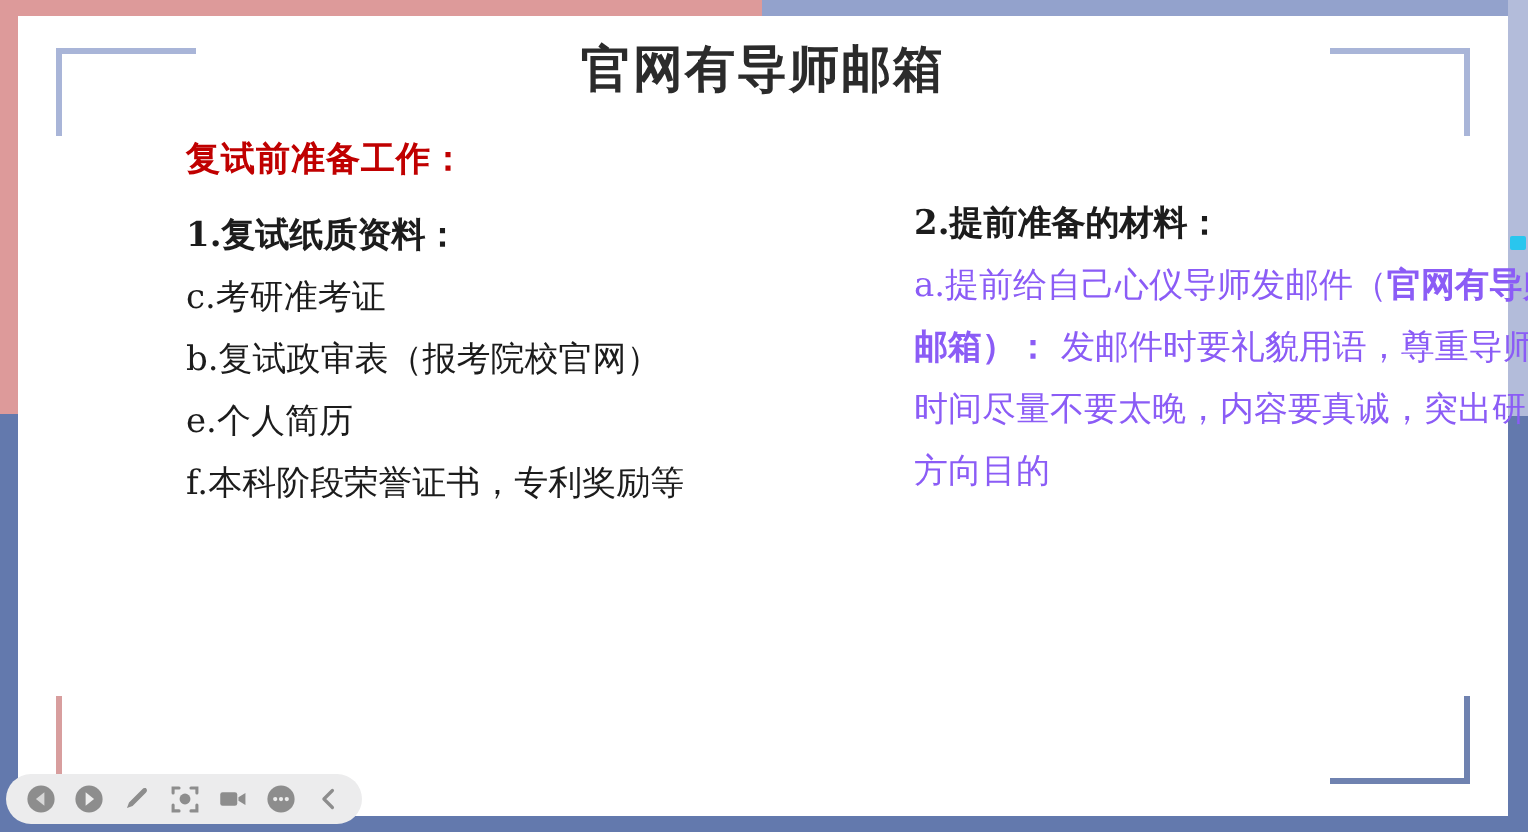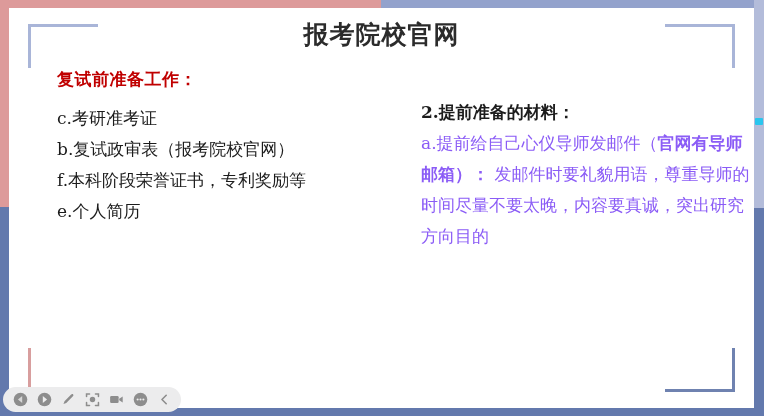--- a/index.html
+++ b/index.html
@@ -72,21 +72,21 @@
     font-size:25px;
     letter-spacing:1px;
     color:#2b2b2b;
   }
 
   .columns {
     position:absolute;
     left:0; right:0; top:60px; bottom:40px;
   }
 
-  .col { position:absolute; top:0; }
+  .col { position:absolute; top:0;margin-left:36px; }
   .col-left  { left:48px;  width:340px; }
   .col-right { left:412px; width:330px; }
 
   .section-heading {
     color:#c00000;
     font-weight:bold;
     font-size:17px;
     font-family:"DejaVu Serif", serif;
     margin-bottom:12px;
     letter-spacing:0.5px;
@@ -157,32 +157,33 @@
     </div>
     <div class="corner corner-bl">
       <span class="h"></span>
         <span class="v"></span>
     </div>
     <div class="corner corner-br">
       <span class="h"></span>
         <span class="v"></span>
     </div>
 
-    <div class="slide-title">报考院校官网</div>
+    <div class="slide-title">官网有导师邮箱</div>
 
     <div class="columns">
 
       <div class="col col-left">
         <div class="section-heading">复试前准备工作：</div>
 
+        <div class="item bold">1.复试纸质资料：</div>
 
         <div class="item">c.考研准考证</div>
         <div class="item">b.复试政审表（报考院校官网）</div>
+        <div class="item">e.个人简历</div>
         <div class="item">f.本科阶段荣誉证书，专利奖励等</div>
-        <div class="item">e.个人简历</div>
       </div>
 
       <div class="col col-right">
         <div class="item bold" style="margin-top:29px;">2.提前准备的材料：</div>
 
         <div class="para"><span>a.提前给自己心仪导师发邮件（</span><b>官网有导师邮箱）：</b><span> 发邮件时要礼貌用语，尊重导师的时间尽量不要太晚，内容要真诚，突出研究方向目的</span></div>
 
       </div>
 
     </div>

